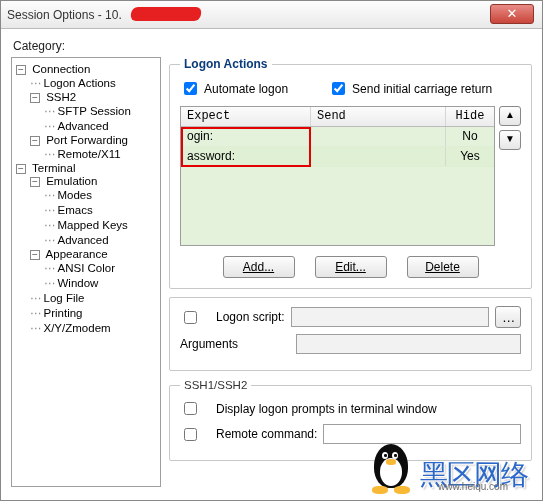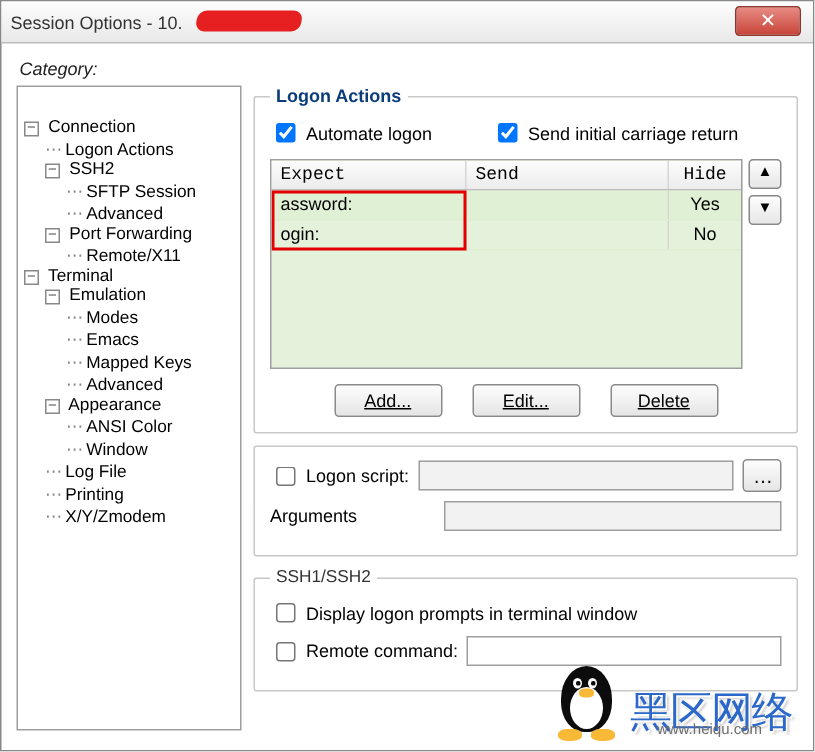--- a/index.html
+++ b/index.html
@@ -55,34 +55,33 @@
   }
   .body {
     padding: 8px 10px;
     display: flex;
     flex-direction: column;
     height: calc(100% - 28px);
   }
   .cat-label {
     margin: 2px 0 4px 2px;
     color: #222;
-    font-style: italic;
   }
   .columns {
     display: flex;
     gap: 8px;
     height: 100%;
   }
   .tree {
     width: 150px;
     height: 430px;
     border: 1px solid #9e9e9e;
     background: #fff;
     overflow: auto;
-    padding: 20px 2px;
+    padding: 4px 2px;
     font-size: 11.5px;
   }
   .tree ul { list-style: none; margin: 0; padding-left: 14px; }
   .tree > ul { padding-left: 2px; }
   .tree li { margin: 1px 0; white-space: nowrap; }
   .exp {
     display: inline-block;
     width: 10px; height: 10px;
     border: 1px solid #888;
     line-height: 8px;
@@ -205,21 +204,21 @@
     padding: 0 10px;
     text-decoration: underline;
   }
   .formrow {
     display: flex;
     align-items: center;
     gap: 6px;
     margin-bottom: 6px;
   }
   .formrow label { width: 110px; }
-  .formrow .chk2 { width: auto; display:flex; align-items:center; gap:4px; }
+  .formrow .chk2 { width: auto; display:flex; align-items:center; gap:16px; }
   .txt {
     flex: 1;
     height: 20px;
     border: 1px solid #9e9e9e;
     background: #fff;
   }
   .txt.dis { background: #f2f2f2; }
   .ellipsis-btn {
     width: 26px; height: 22px;
     border: 1px solid #8a8a8a;
@@ -345,29 +344,29 @@
             </label>
           </div>
 
           <div class="grid-wrap">
             <div class="grid">
               <div class="ghead">
                 <div class="col-expect">Expect</div>
                 <div class="col-send">Send</div>
                 <div class="col-hide">Hide</div>
               </div>
+              <div class="grow">
+                <div class="col-expect">ogin:</div>
+                <div class="col-send"></div>
+                <div class="col-hide">No</div>
+              </div>
               <div class="grow alt">
                 <div class="col-expect">assword:</div>
                 <div class="col-send"></div>
                 <div class="col-hide">Yes</div>
-              </div>
-              <div class="grow">
-                <div class="col-expect">ogin:</div>
-                <div class="col-send"></div>
-                <div class="col-hide">No</div>
               </div>
               <div class="redbox"></div>
             </div>
             <div class="spinbtns">
               <div class="spin">▲</div>
               <div class="spin">▼</div>
             </div>
           </div>
 
           <div class="btnrow">

